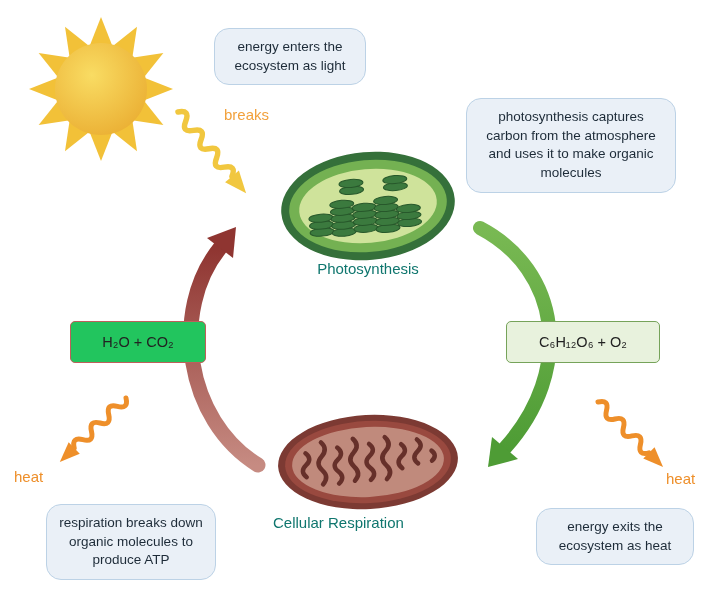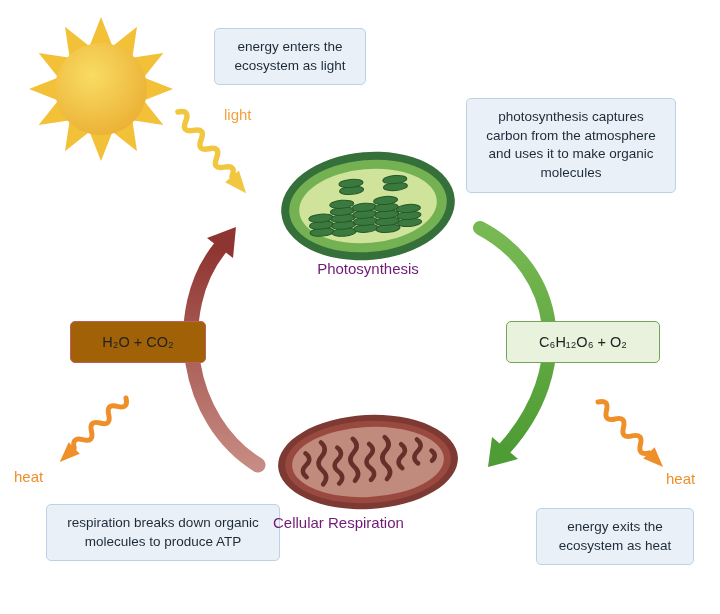--- a/index.html
+++ b/index.html
@@ -1,28 +1,28 @@
 <!DOCTYPE html>
 <html><head>
 <meta charset="utf-8">
 <style>
   html,body{margin:0;padding:0;background:#fff}
   .stage{position:relative;width:720px;height:614px;background:#ffffff;font-family:"Liberation Sans",sans-serif;overflow:hidden}
   .art{position:absolute;left:0;top:0}
-  .note{position:absolute;background:#EAF0F7;border:1px solid #BCD2E6;border-radius:5px;
+  .note{position:absolute;background:#EAF0F7;border:1px solid #BCD2E6;border-radius:15px;
         padding:9px 10px;font-size:13.5px;line-height:1.38;text-align:center;color:#1d2b38;box-sizing:border-box}
   #note-energy-enters{left:214px;top:28px;width:152px}
   #note-photo-captures{left:466px;top:98px;width:210px}
-  #note-respiration{left:46px;top:504px;width:234px}
+  #note-respiration{left:46px;top:504px;width:170px}
   #note-energy-exits{left:536px;top:508px;width:158px}
   .formula{position:absolute;display:flex;align-items:center;justify-content:center;
            border-radius:5px;font-size:14.5px;color:#222;box-sizing:border-box;height:42px}
-  #formula-water{left:70px;top:321px;width:136px;background:#a16207;border:1.5px solid #BE5F5B}
+  #formula-water{left:70px;top:321px;width:136px;background:#22c55e;border:1.5px solid #BE5F5B}
   #formula-glucose{left:506px;top:321px;width:154px;background:#E8F2DD;border:1.5px solid #76A35A}
-  .lbl{position:absolute;font-size:15px;color:#701a75}
+  .lbl{position:absolute;font-size:15px;color:#0f766e}
   #lbl-light{left:224px;top:106px;color:#F2A13C}
   #lbl-heat-left{left:14px;top:468px;color:#EE8F2A}
   #lbl-heat-right{left:666px;top:470px;color:#EE8F2A}
   #lbl-photo{left:288px;top:260px;width:160px;text-align:center}
   #lbl-cellresp{left:273px;top:514px;width:190px;}
 </style>
 </head>
 <body>
 
 <div class="stage">
@@ -136,19 +136,19 @@
   </svg>
 
   <div class="note" id="note-energy-enters">energy enters the ecosystem as light</div>
   <div class="note" id="note-photo-captures">photosynthesis captures carbon from the atmosphere and uses it to make organic molecules</div>
   <div class="note" id="note-respiration">respiration breaks down organic molecules to produce ATP</div>
   <div class="note" id="note-energy-exits">energy exits the ecosystem as heat</div>
 
   <div class="formula" id="formula-water">H₂O + CO₂</div>
   <div class="formula" id="formula-glucose">C₆H₁₂O₆ + O₂</div>
 
-  <div class="lbl" id="lbl-light">light</div>
+  <div class="lbl" id="lbl-light">breaks</div>
   <div class="lbl" id="lbl-heat-left">heat</div>
   <div class="lbl" id="lbl-heat-right">heat</div>
   <div class="lbl" id="lbl-photo">Photosynthesis</div>
   <div class="lbl" id="lbl-cellresp">Cellular Respiration</div>
 
 </div>
 
 </body></html>

